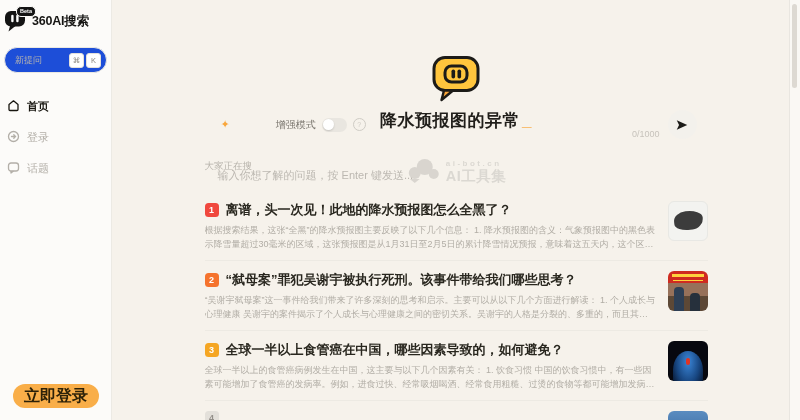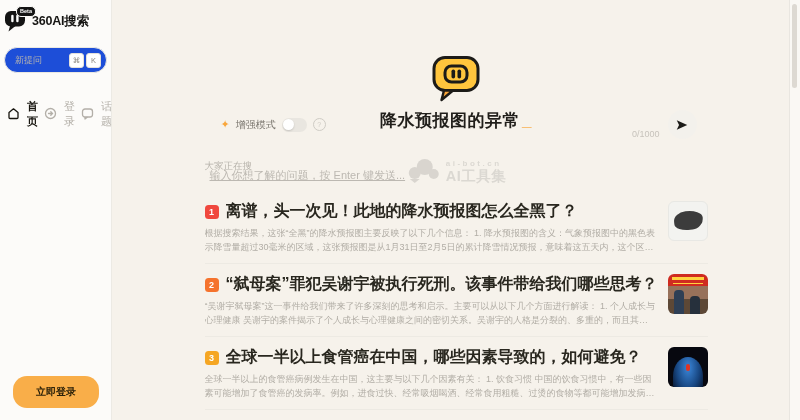--- a/index.html
+++ b/index.html
@@ -9,57 +9,57 @@
   
   .sidebar{width:112px;flex:none;background:#fcfbf9;border-right:1px solid #eceae4;position:relative;padding:10px 4px;box-sizing:border-box;}
   .logo-row{display:flex;align-items:center;gap:4px;}
   .logo-icon{position:relative;width:24px;height:22px;flex:none;}
   .beta-badge{position:absolute;top:-4px;right:-8px;background:#141414;color:#fff;font-size:5.5px;line-height:1;padding:1.5px 3px;border-radius:5px;border:1px solid #fcfbf9;font-weight:700;}
   .logo-text{font-size:12.5px;font-weight:800;color:#161513;letter-spacing:-.2px;white-space:nowrap;}
   .new-q{margin-top:15px;height:26px;border-radius:14px;background:#1d4ed8;border:1px solid #eae8e2;display:flex;align-items:center;justify-content:space-between;padding:0 5px 0 10px;box-sizing:border-box;cursor:pointer;}
   .new-q-label{font-size:9px;color:#b9b5ae;}
   .keycaps{display:flex;gap:2px;}
   .keycaps kbd{display:inline-flex;align-items:center;justify-content:center;width:13px;height:13px;background:#fff;border:1px solid #e4e1db;border-radius:3px;font-size:7.5px;color:#8a867e;font-family:"Liberation Sans",sans-serif;}
-  .nav{margin-top:18px;display:flex;flex-direction:row;}
+  .nav{margin-top:18px;display:flex;flex-direction:column;}
   .nav-row{display:flex;align-items:center;gap:7px;padding:8px 3px;font-size:11px;color:#b3afa8;cursor:pointer;}
   .nav-row.active{color:#17150f;font-weight:700;}
   .nav-row svg{flex:none;}
-  .login-btn{position:absolute;left:13px;bottom:12px;width:86px;height:32px;border:none;border-radius:14px;background:#f9ae49;color:#2c2108;font-size:10px;font-weight:600;cursor:pointer;font-family:"Liberation Sans","DejaVu Sans",sans-serif;}
+  .login-btn{position:absolute;left:13px;bottom:12px;width:86px;height:24px;border:none;border-radius:14px;background:#f9ae49;color:#2c2108;font-size:16px;font-weight:600;cursor:pointer;font-family:"Liberation Sans","DejaVu Sans",sans-serif;}
 
   
   .main{flex:1;display:flex;flex-direction:column;align-items:center;padding-top:55px;position:relative;}
   .mascot{height:47px;}
   .page-title{margin:7px 0 0 0;font-size:17px;font-weight:800;color:#211f1b;letter-spacing:.5px;}
   .title-cursor{color:#f9a63a;font-weight:800;margin-left:2px;}
 
   .search-card{margin-top:16px;width:503px;height:86px;background:#ffffff;border-radius:14px;position:relative;box-shadow:0 5px 14px rgba(90,80,60,.05);box-sizing:border-box;}
-  .search-placeholder{position:absolute;left:5px;top:20px;font-size:11px;color:#bcb8b1;text-decoration:underline;}
+  .search-placeholder{position:absolute;left:13px;top:20px;font-size:11px;color:#bcb8b1;}
   .watermark{position:absolute;left:50%;top:9px;transform:translateX(-50%);display:flex;align-items:center;gap:6px;opacity:.85;pointer-events:none;}
   .wm-text{display:flex;flex-direction:column;line-height:1.15;}
   .wm-line1{font-size:8px;font-weight:700;letter-spacing:2.5px;color:#d7d4ce;}
   .wm-line2{font-size:14.5px;font-weight:800;color:#d7d4ce;letter-spacing:.5px;}
   .card-footer{position:absolute;left:16px;right:11px;bottom:9px;display:flex;align-items:center;justify-content:space-between;}
   .footer-left{display:flex;align-items:center;gap:6px;}
   .spark{color:#f9a63a;font-size:11px;}
-  .enhanced-label{font-size:10px;color:#77736b;}
+  .enhanced-label{font-size:10px;color:#77736b;margin-left:40px;}
   .toggle{width:25px;height:14px;border-radius:7px;background:#e9e6e0;position:relative;cursor:pointer;}
   .toggle .knob{position:absolute;left:1.5px;top:1.5px;width:11px;height:11px;border-radius:50%;background:#fff;box-shadow:0 1px 2px rgba(0,0,0,.15);}
   .help-circle{width:11px;height:11px;border-radius:50%;border:1px solid #cfccc5;color:#cfccc5;font-size:7px;display:flex;align-items:center;justify-content:center;cursor:pointer;}
   .footer-right{display:flex;align-items:flex-end;gap:8px;}
   .char-counter{font-size:9px;color:#c7c3bc;}
   .send-btn{width:29px;height:29px;border-radius:50%;background:#f3f1ec;border:none;display:flex;align-items:center;justify-content:center;cursor:pointer;}
 
   
   .hot-section{margin-top:12px;width:503px;}
   .hot-heading{font-size:9.5px;color:#b7b3ab;margin-bottom:18px;}
   .hot-item{display:flex;gap:12px;align-items:flex-start;padding:10px 0 9px;border-bottom:1px solid #edeae3;cursor:pointer;}
   .hot-item-main{flex:1;min-width:0;}
   .hot-item-title-row{display:flex;align-items:center;gap:7px;margin-bottom:5px;}
   .rank-badge{width:14px;height:14px;flex:none;border-radius:3.5px;font-size:9px;font-weight:700;display:flex;align-items:center;justify-content:center;}
-  .hot-item-title{font-size:16px;font-weight:700;color:#29271f;white-space:nowrap;overflow:hidden;}
+  .hot-item-title{font-size:13px;font-weight:700;color:#29271f;white-space:nowrap;overflow:hidden;}
   .hot-item-desc{font-size:9px;color:#b1ada5;line-height:1.5;display:-webkit-box;-webkit-line-clamp:2;-webkit-box-orient:vertical;overflow:hidden;}
   .thumb{width:40px;height:40px;flex:none;border-radius:6px;position:relative;overflow:hidden;}
   .thumb-weather-map{background:#f3f3f0;border:1px solid #e8e8e4;box-sizing:border-box;}
   .thumb-weather-map::before{content:"";position:absolute;left:5px;top:9px;width:29px;height:19px;background:#3c3c3c;border-radius:46% 60% 42% 55%/52% 44% 62% 40%;transform:rotate(-7deg);}
   .thumb-court-photo{background:linear-gradient(180deg,#cf2b20 0 30%,#97715a 30% 62%,#5d4836 62% 100%);}
   .thumb-court-photo::before{content:"";position:absolute;left:4px;top:3px;width:32px;height:3px;background:#ffd23e;box-shadow:0 5px 0 -1px #ffd23e;}
   .thumb-court-photo::after{content:"";position:absolute;left:6px;top:16px;width:10px;height:24px;background:#2e3f55;border-radius:4px 4px 0 0;box-shadow:16px 6px 0 0 #26303c;}
   .thumb-medical-scan{background:#07080f;}
   .thumb-medical-scan::before{content:"";position:absolute;left:5px;right:5px;bottom:-8px;height:38px;background:radial-gradient(ellipse at 50% 28%,#3b86d8 0%,#17457f 55%,#0a1d3a 85%);border-radius:50% 50% 25% 25%;}
   .thumb-medical-scan::after{content:"";position:absolute;left:18px;top:17px;width:4px;height:7px;background:#e03424;border-radius:2px;}

